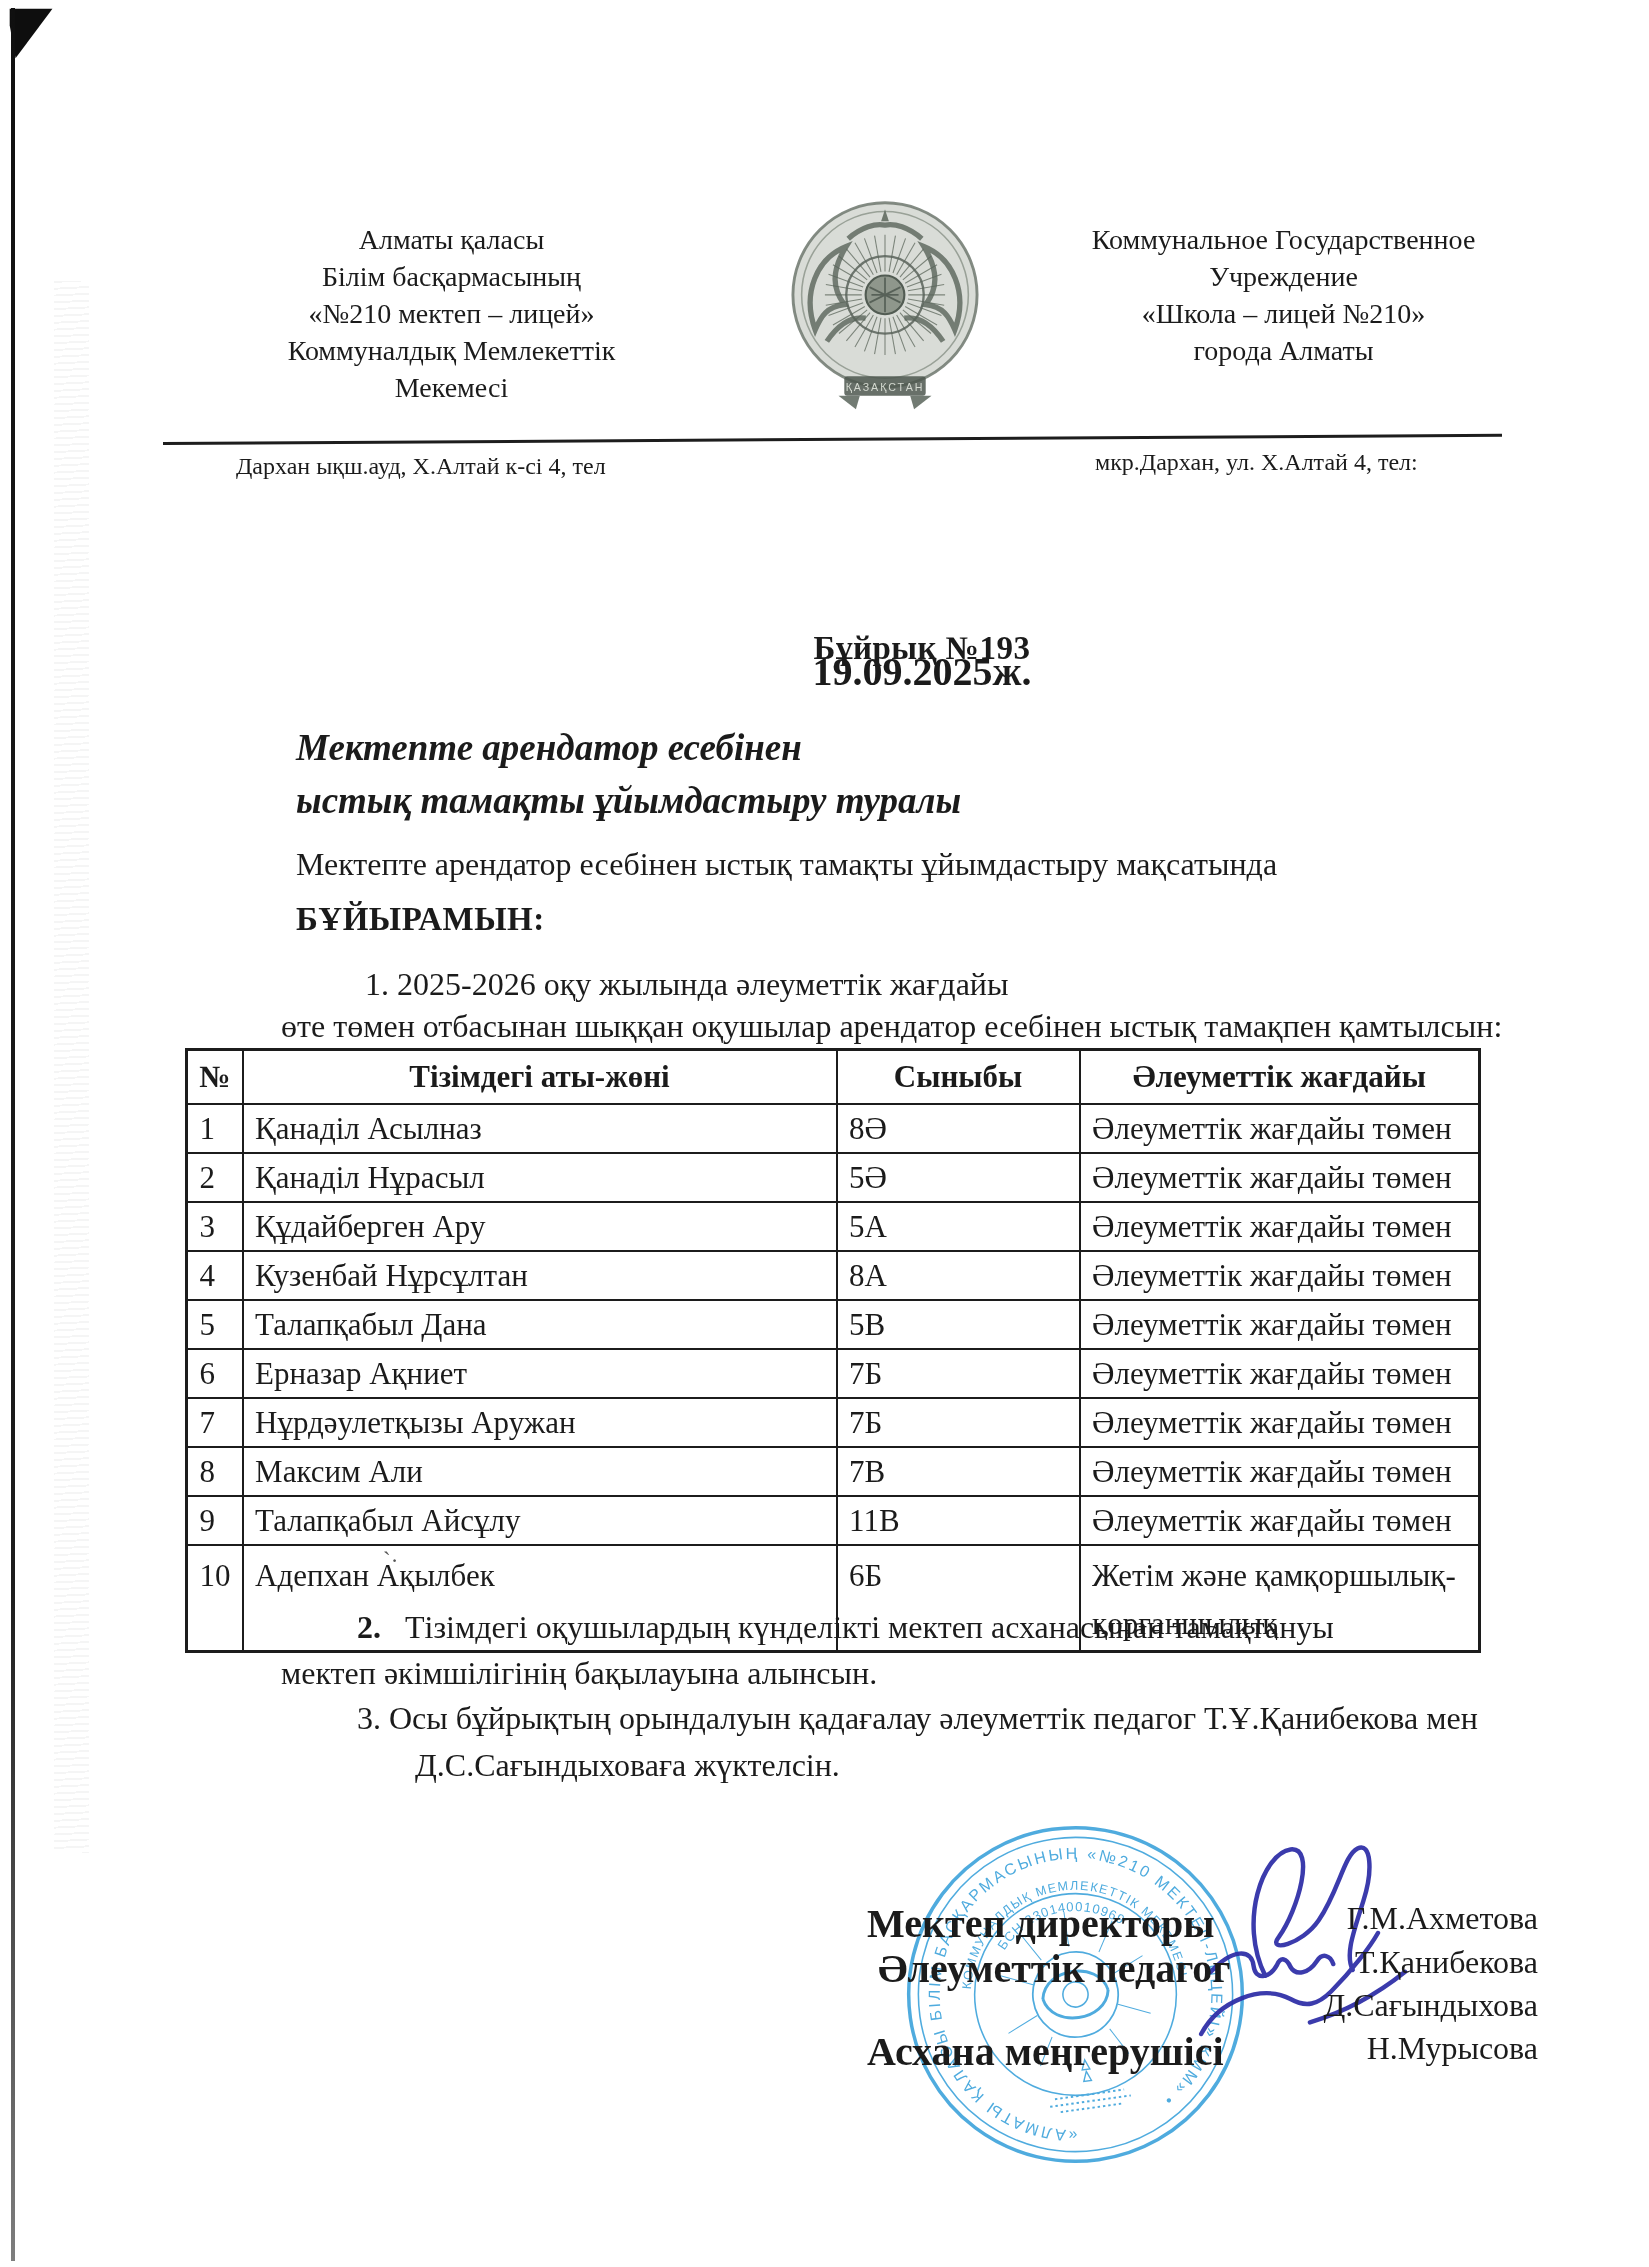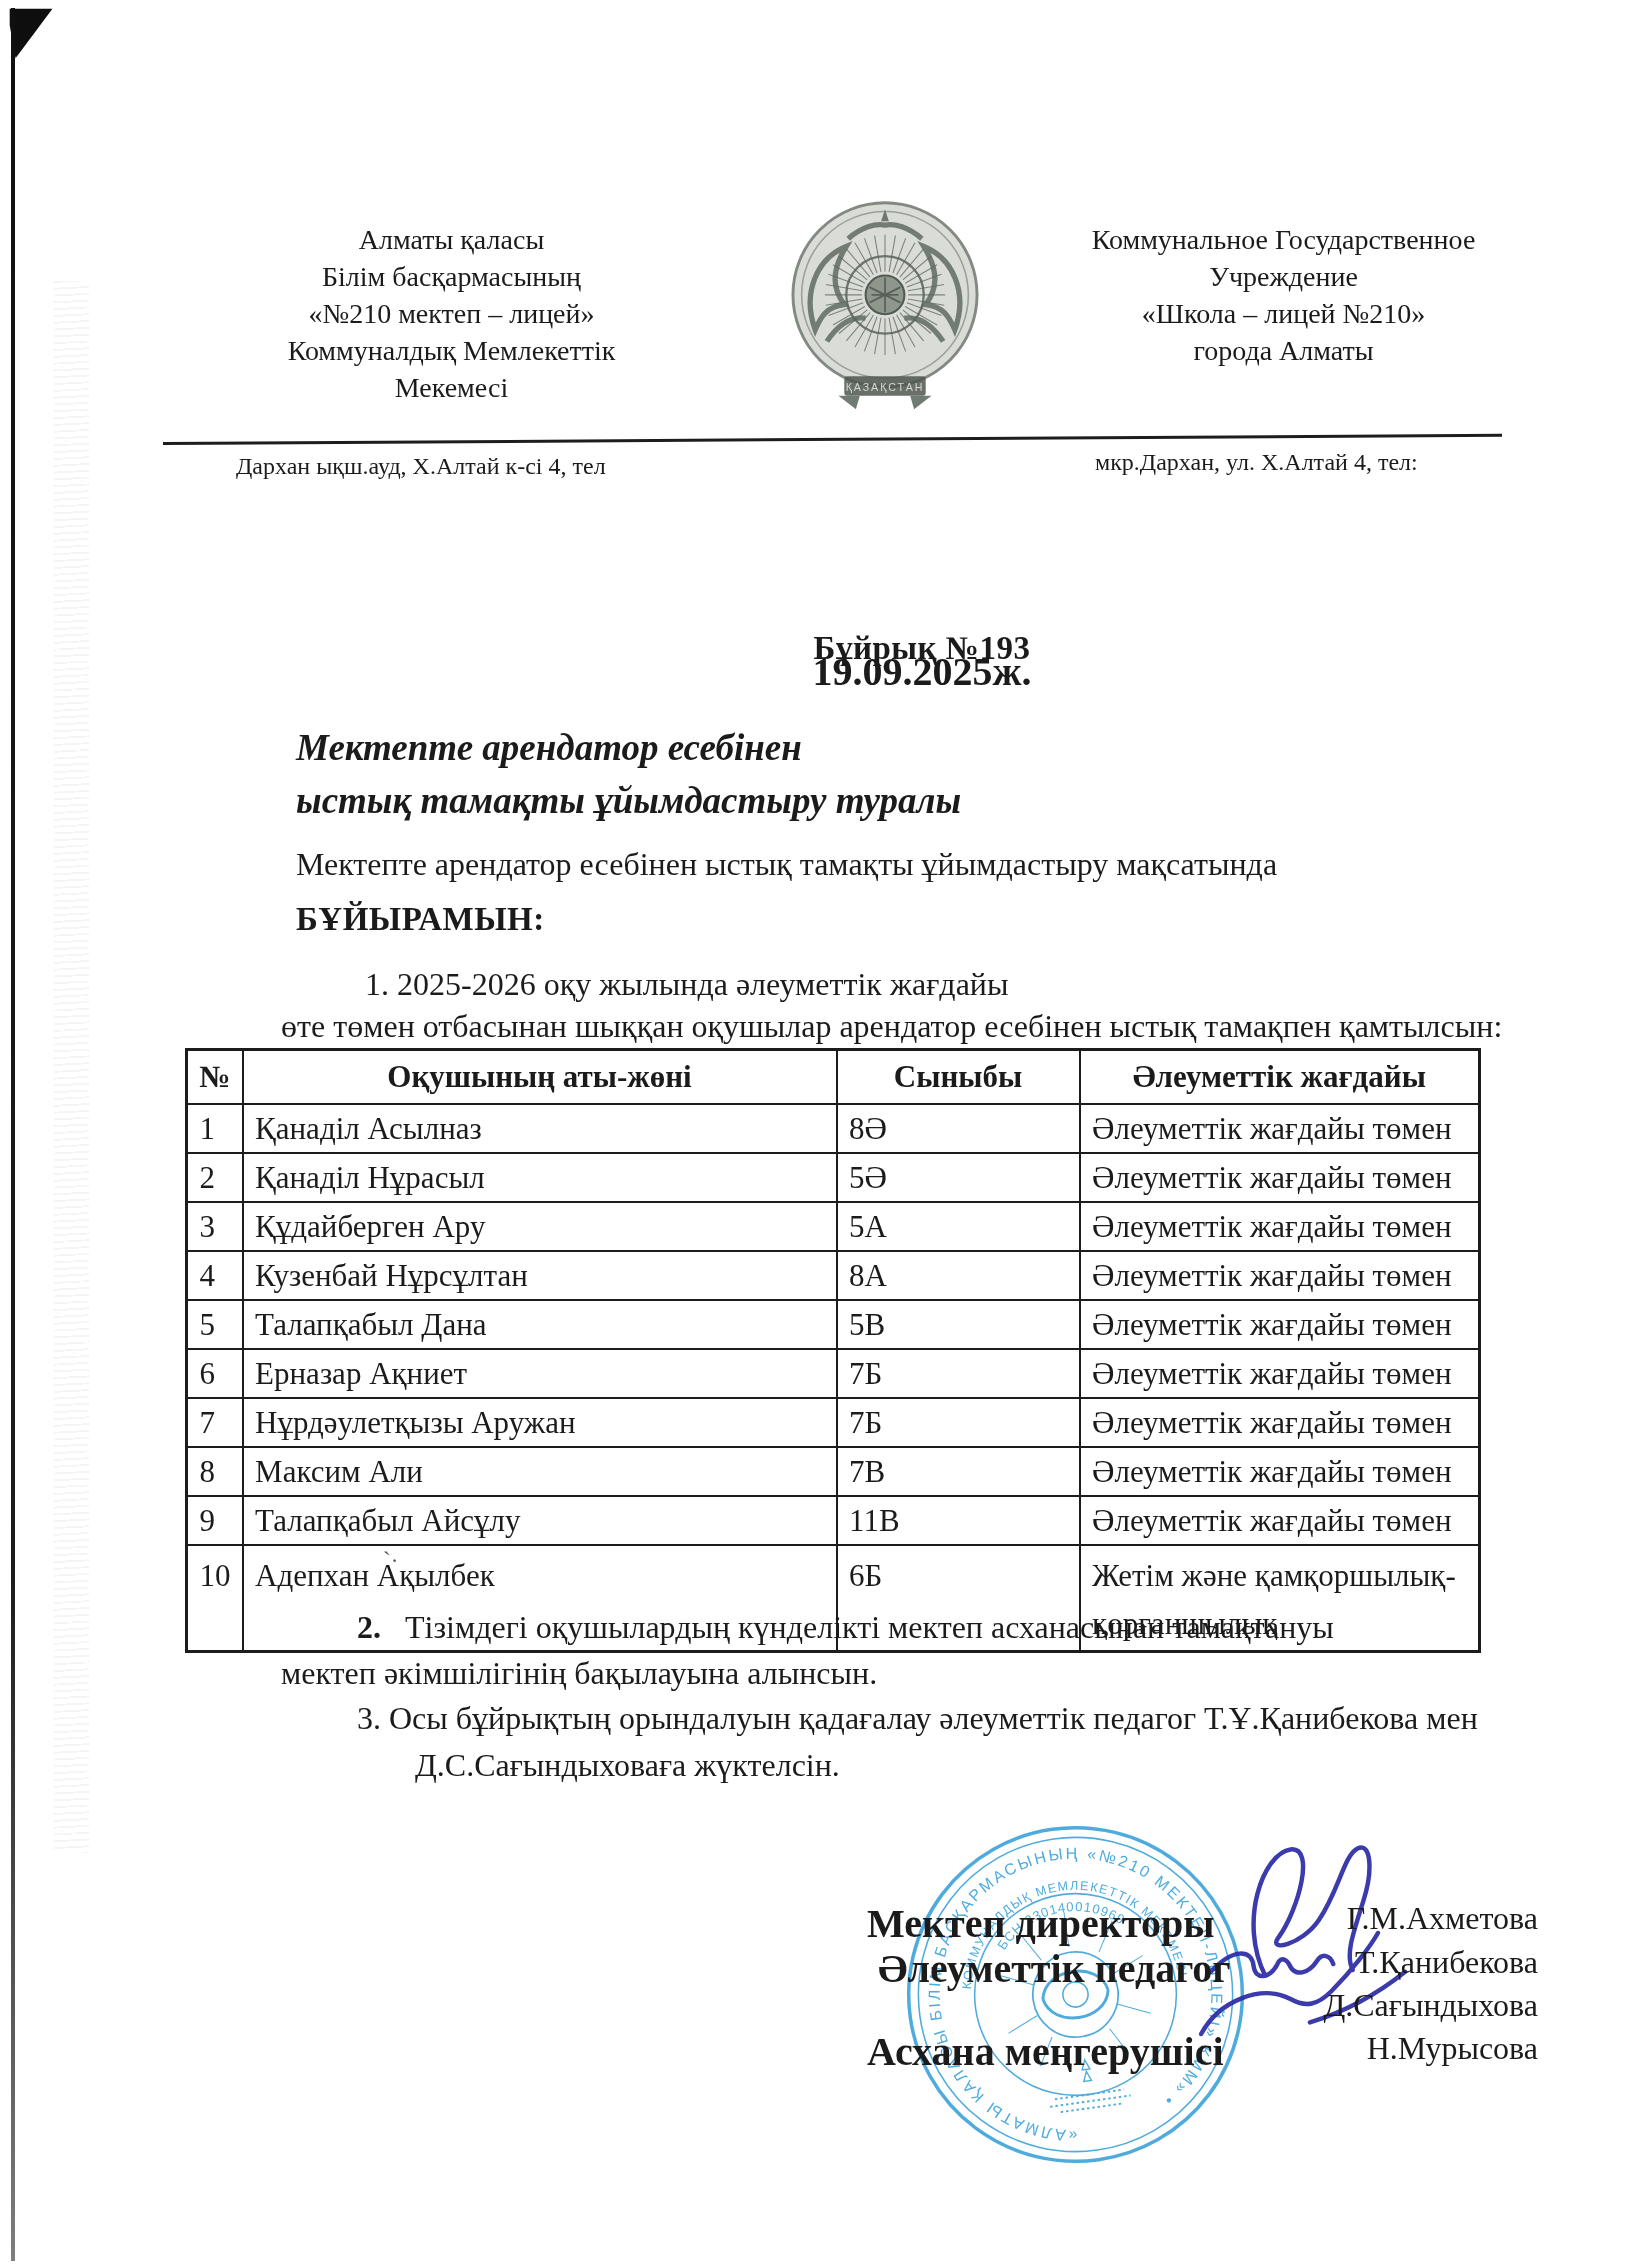--- a/index.html
+++ b/index.html
@@ -183,21 +183,21 @@
   <table class="students">
     <colgroup>
         <col style="width:56px">
         <col style="width:594px">
         <col style="width:243px">
         <col style="width:400px">
       </colgroup>
     <thead>
       <tr>
         <th>№</th>
-        <th>Оқушының аты-жөні</th>
+        <th>Тізімдегі аты-жөні</th>
         <th>Сыныбы</th>
         <th>Әлеуметтік жағдайы</th>
       </tr>
     </thead>
     <tbody>
         <tr>
           <td class="col-num">1</td>
           <td>Қанаділ Асылназ</td>
           <td>8Ә</td>
           <td>Әлеуметтік жағдайы төмен</td>

